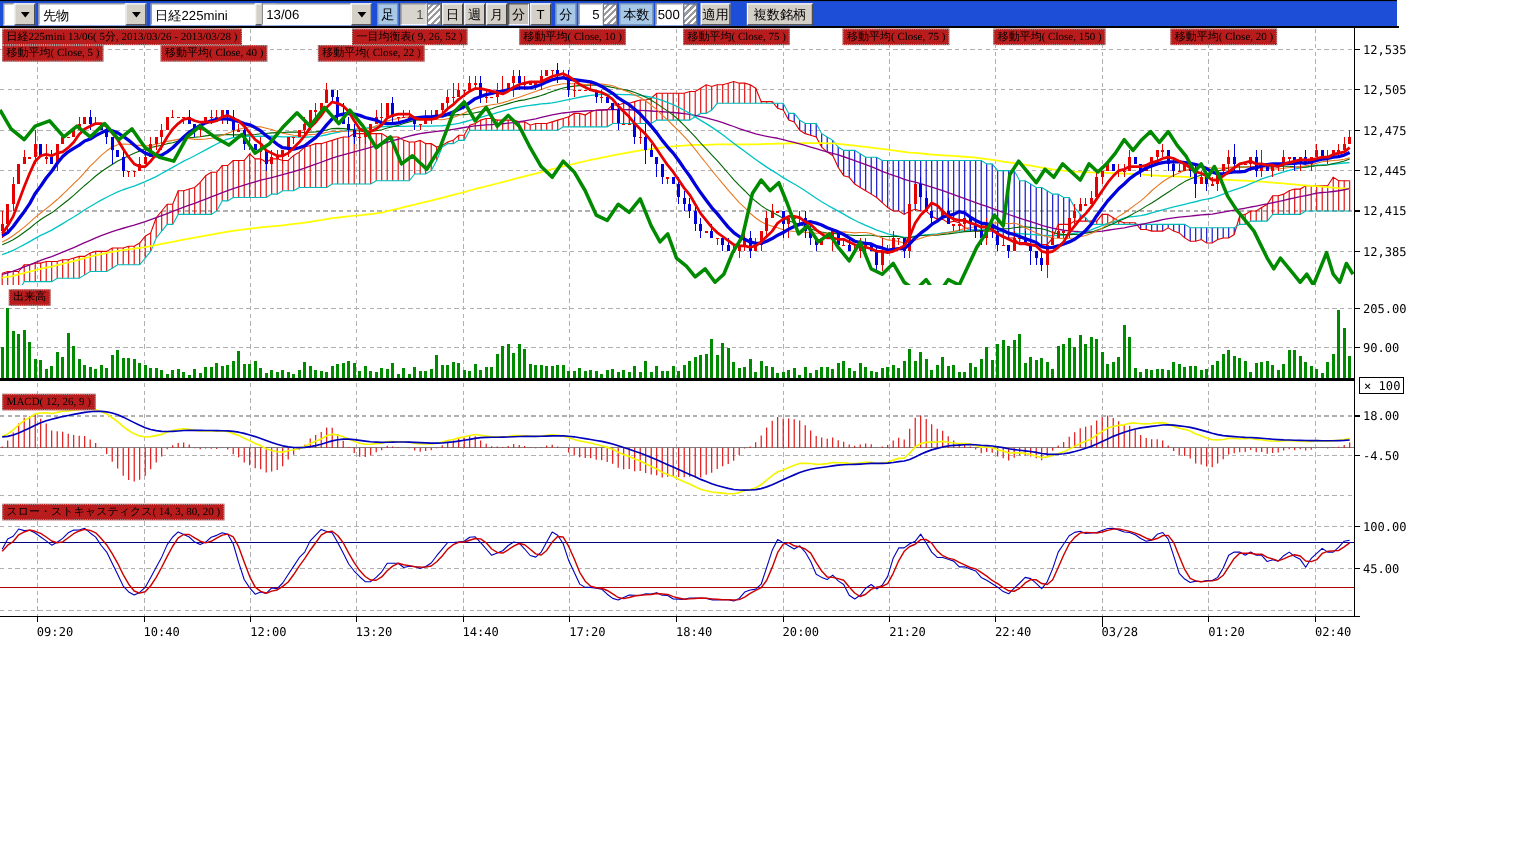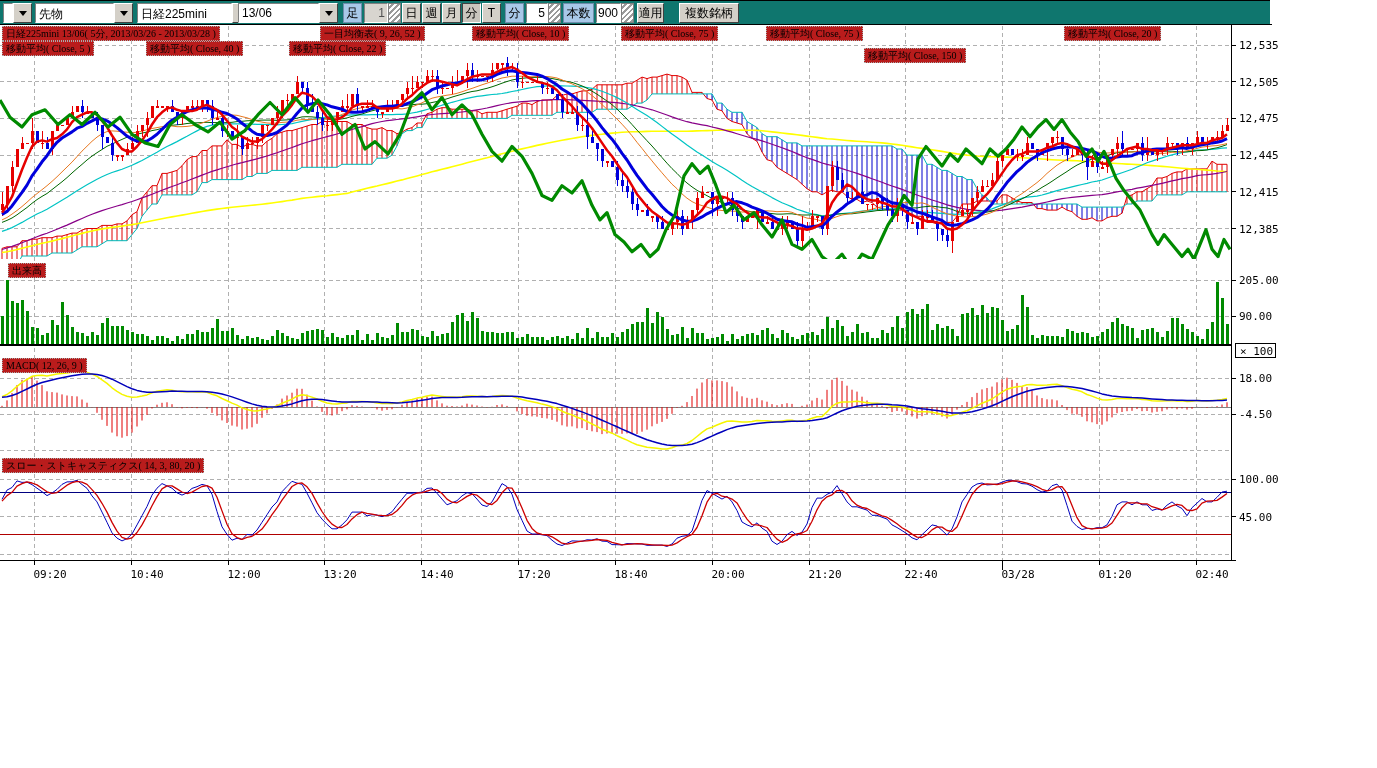--- a/index.html
+++ b/index.html
@@ -1,18 +1,18 @@
 <!DOCTYPE html>
 <html><head>
 <meta charset="utf-8">
 <style>
   html,body{margin:0;padding:0;width:1377px;height:768px;background:#fff;overflow:hidden;
     font-family:"Liberation Sans","DejaVu Sans",sans-serif;}
   
-  #toolbar{position:absolute;left:0;top:0;width:1270px;height:24px;background:#0f766e;
+  #toolbar{position:absolute;left:0;top:0;width:1270px;height:24px;background:#1d4ed8;
     border-top:1px solid #000;box-sizing:border-box;font-size:12px;color:#000;}
   .tbi{position:absolute;top:2px;height:20px;box-sizing:border-box;}
   .combo{display:flex;}
   .combo .field{flex:1;background:#fff;border:1px solid;border-color:#808080 #fff #fff #808080;
     padding:2px 2px 0 3px;white-space:nowrap;overflow:hidden;font-size:12px;}
   .combo .drop{width:17px;background:#d4d0c8;border:1px solid;border-color:#fff #404040 #404040 #fff;
     display:flex;align-items:center;justify-content:center;}
   .tri{width:0;height:0;border:4px solid transparent;border-top:5px solid #000;margin-top:4px;}
   .tile{background:#a8c8e8;border:1px solid #6f8cab;display:flex;align-items:center;justify-content:center;font-size:12px;}
   .spin{display:flex;}
@@ -70,21 +70,21 @@
   <div class="tbi btn" style="left:442px;width:19px;">月</div>
   <div class="tbi btn pressed" style="left:462px;width:19px;">分</div>
   <div class="tbi btn" style="left:482px;width:19px;">T</div>
   <div class="tbi tile" style="left:505px;width:19px;">分</div>
   <div class="tbi spin" style="left:526px;width:35px;">
     <span class="val">5</span>
     <span class="ud"></span>
   </div>
   <div class="tbi tile" style="left:563px;width:31px;">本数</div>
   <div class="tbi spin" style="left:596px;width:38px;">
-    <span class="val">900</span>
+    <span class="val">500</span>
     <span class="ud"></span>
   </div>
   <div class="tbi btn" style="left:637px;width:27px;">適用</div>
   <div class="tbi btn" style="left:679px;width:60px;">複数銘柄</div>
 </div>
 
 <svg id="chart-svg" width="1377" height="768">
     <defs>
     <clipPath id="mclip">
         <rect x="0" y="25" width="1231" height="234"></rect>
@@ -1450,21 +1450,21 @@
       <text x="1212" y="578" text-anchor="middle">02:40</text>
     </g>
   </svg>
 
 <div id="overlay">
   <span class="lg" style="left:2px;top:26px;">日経225mini 13/06( 5分, 2013/03/26 - 2013/03/28 )</span>
   <span class="lg" style="left:320px;top:26px;">一目均衡表( 9, 26, 52 )</span>
   <span class="lg" style="left:472px;top:26px;">移動平均( Close, 10 )</span>
   <span class="lg" style="left:621px;top:26px;">移動平均( Close, 75 )</span>
   <span class="lg" style="left:766px;top:26px;">移動平均( Close, 75 )</span>
-  <span class="lg" style="left:864px;top:26px;margin-top:22px;">移動平均( Close, 150 )</span>
+  <span class="lg" style="left:903px;top:26px;">移動平均( Close, 150 )</span>
   <span class="lg" style="left:1064px;top:26px;">移動平均( Close, 20 )</span>
   <span class="lg" style="left:2px;top:41px;">移動平均( Close, 5 )</span>
   <span class="lg" style="left:146px;top:41px;">移動平均( Close, 40 )</span>
   <span class="lg" style="left:289px;top:41px;">移動平均( Close, 22 )</span>
   <span class="lg" style="left:8px;top:263px;">出来高</span>
   <span class="lg" style="left:2px;top:358px;">MACD( 12, 26, 9 )</span>
   <span class="lg" style="left:2px;top:458px;">スロー・ストキャスティクス( 14, 3, 80, 20 )</span>
 </div>
 
 </body></html>

